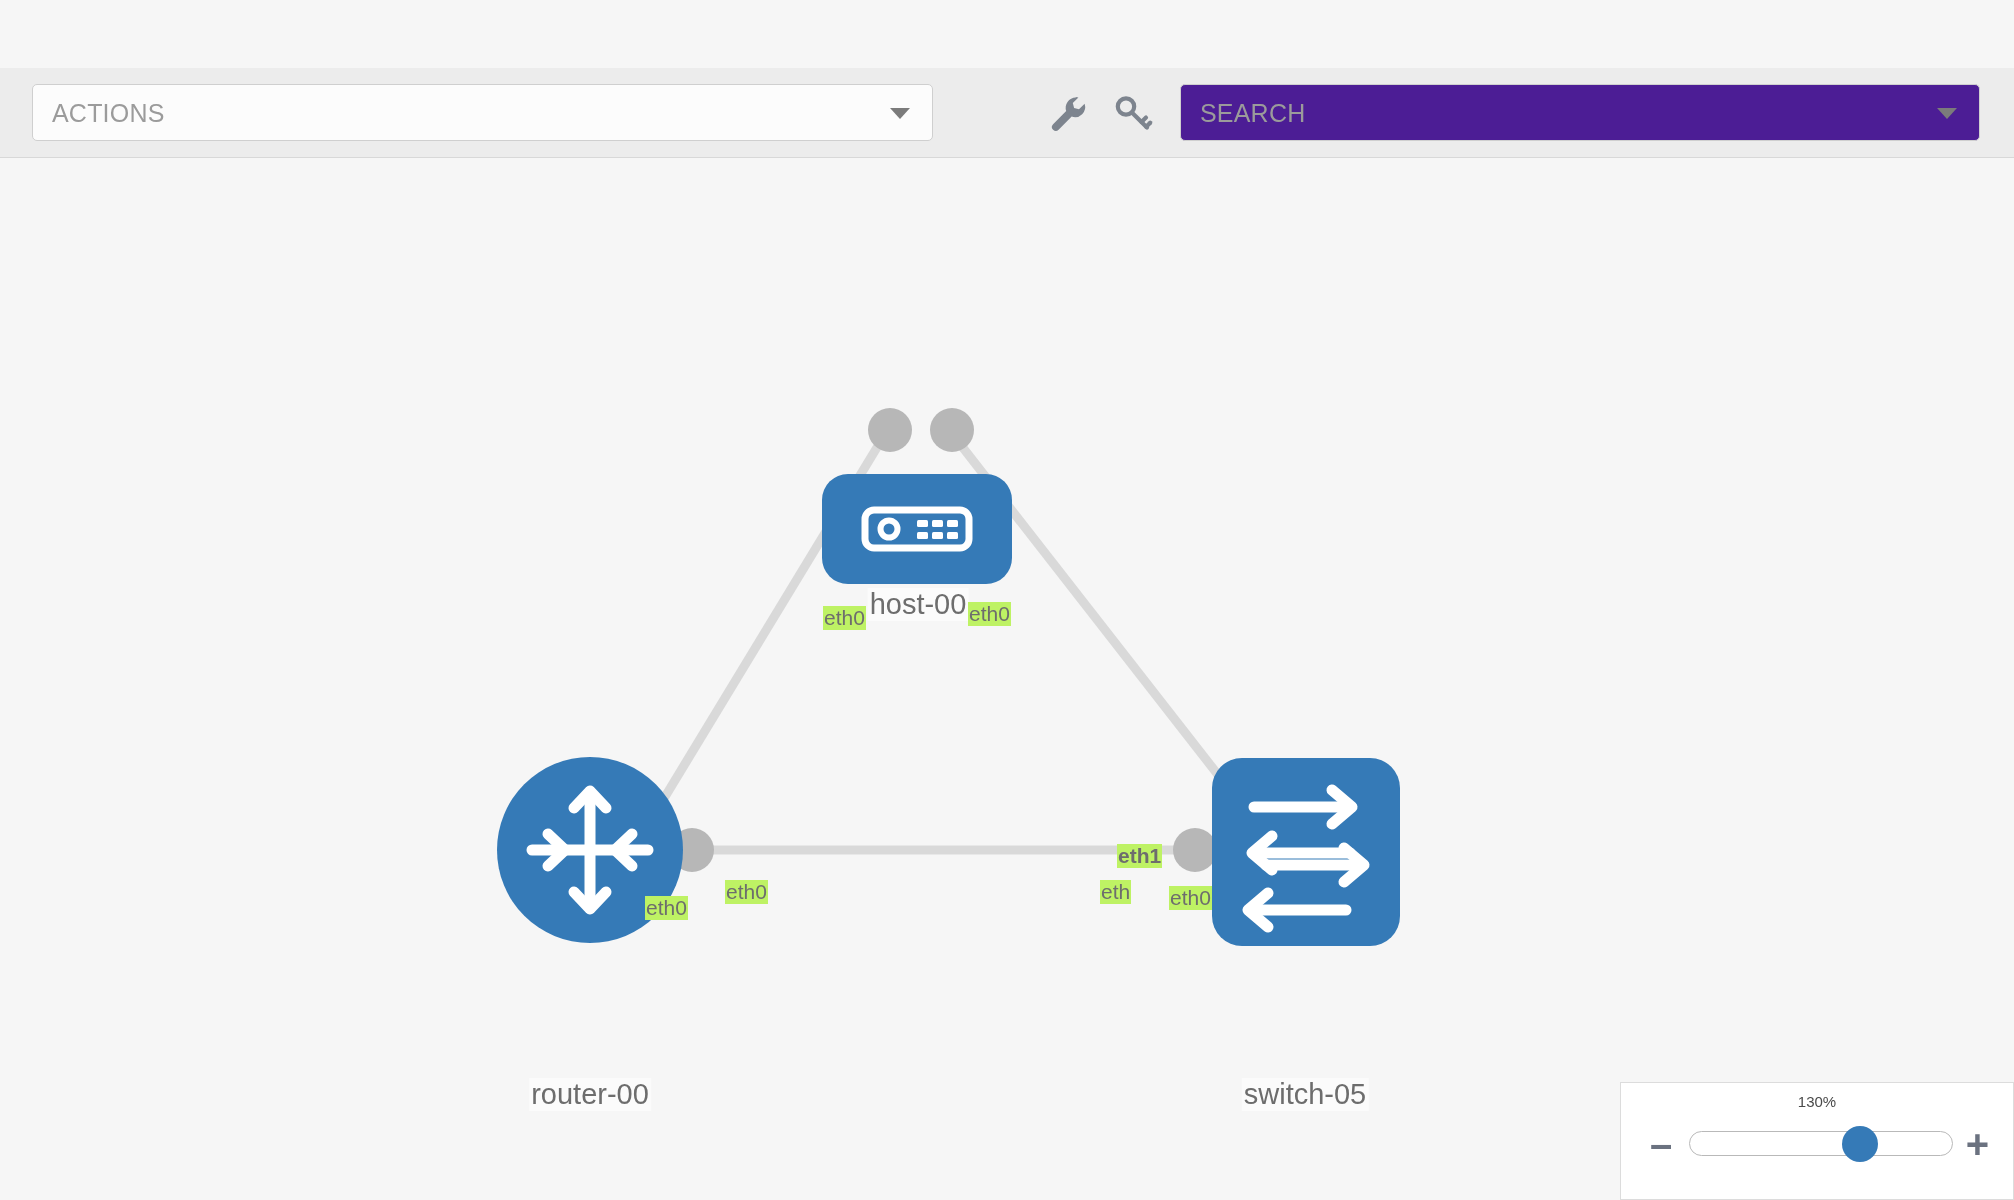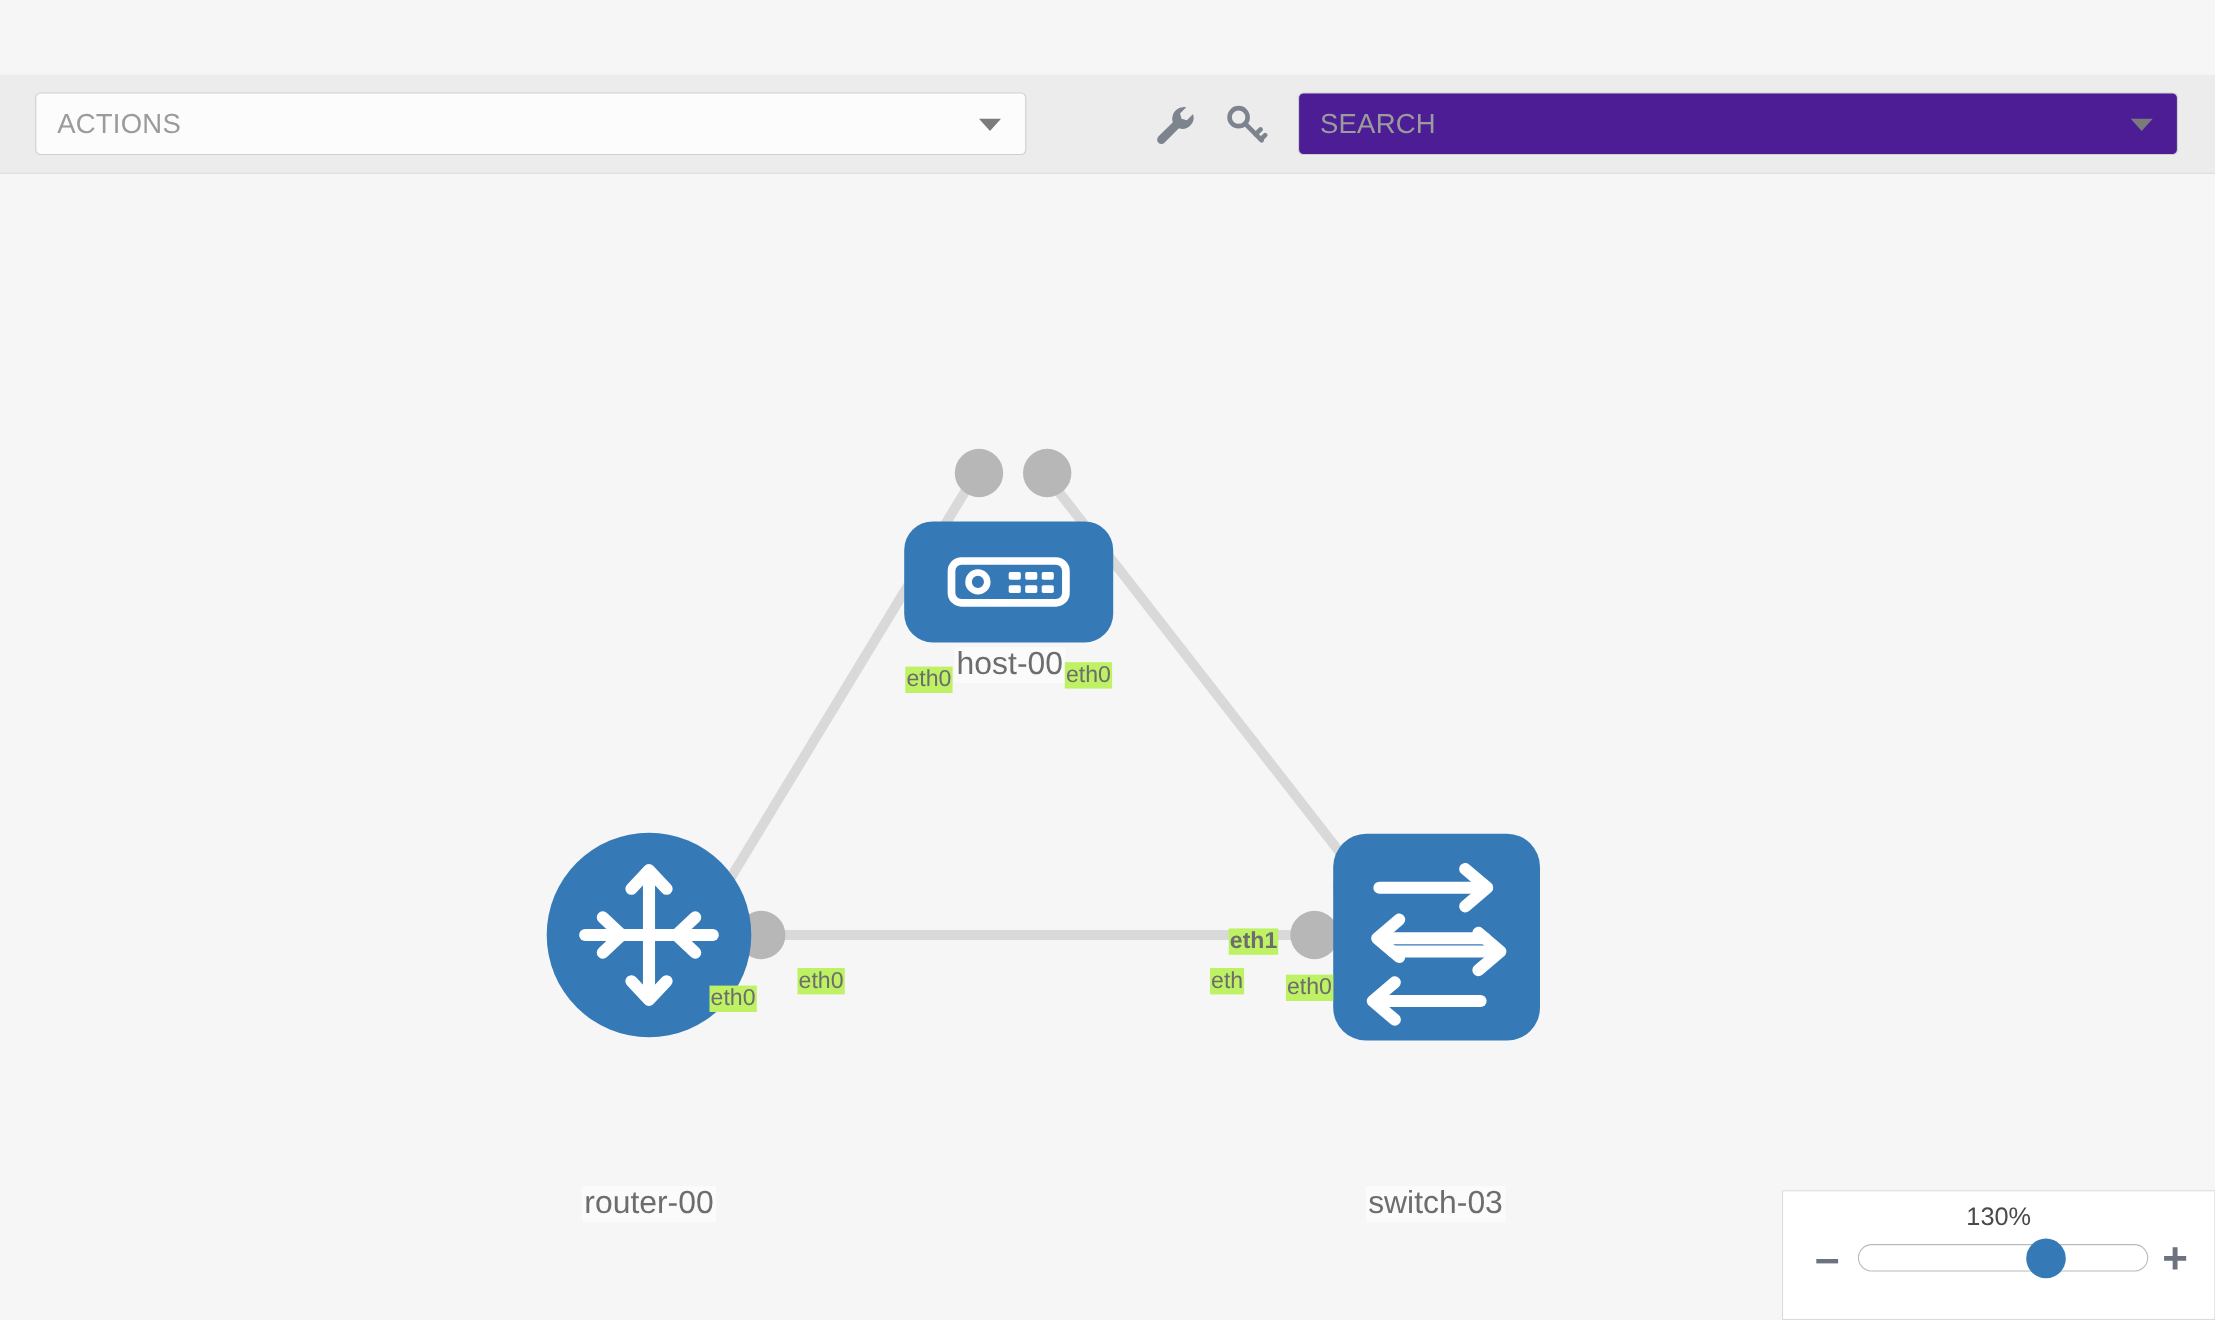--- a/index.html
+++ b/index.html
@@ -116,21 +116,21 @@
   
   .zoom-panel {
     position: absolute; left: 1620px; top: 1082px;
     width: 394px; height: 118px;
     background: #ffffff;
     border: 1px solid #dcdcdc;
   }
   .zoom-value {
     position: absolute; top: 10px; left: 0; right: 0;
     text-align: center;
-    font-size: 23px; color: #4a4a4a;
+    font-size: 15px; color: #4a4a4a;
   }
   .zoom-minus, .zoom-plus {
     position: absolute; top: 46px;
     color: #6b7280; font-size: 40px; line-height: 30px;
     font-weight: bold; cursor: pointer;
     user-select: none;
   }
   .zoom-minus { left: 29px; }
   .zoom-plus  { right: 24px; }
   .zoom-track {
@@ -247,21 +247,21 @@
           <path d="M1266 707 L1362 707"></path>
           <path d="M1344 690 L1364 707 L1344 724"></path>
           <path d="M1346 752 L1250 752"></path>
           <path d="M1268 735 L1248 752 L1268 769"></path>
         </g>
       </g>
     </svg>
 
     <div class="node-label" style="left:918px; top:430px;">host-00</div>
     <div class="node-label" style="left:590px; top:1045px; top:920px;">router-00</div>
-    <div class="node-label" style="left:1305px; top:920px;">switch-03</div>
+    <div class="node-label" style="left:1305px; top:920px;">switch-05</div>
 
     <div class="iface-label" style="left:823px; top:448px;">eth0</div>
     <div class="iface-label" style="left:968px; top:444px;">eth0</div>
 
     <div class="iface-label" style="left:645px; top:738px;">eth0</div>
     <div class="iface-label" style="left:1169px; top:728px;">eth0</div>
 
     <div class="iface-label" style="left:725px; top:722px;">eth0</div>
     <div class="iface-label" style="left:1100px; top:722px;">eth</div>
     <div class="iface-label" style="left:1117px; top:686px;font-weight:bold;">eth1</div>

